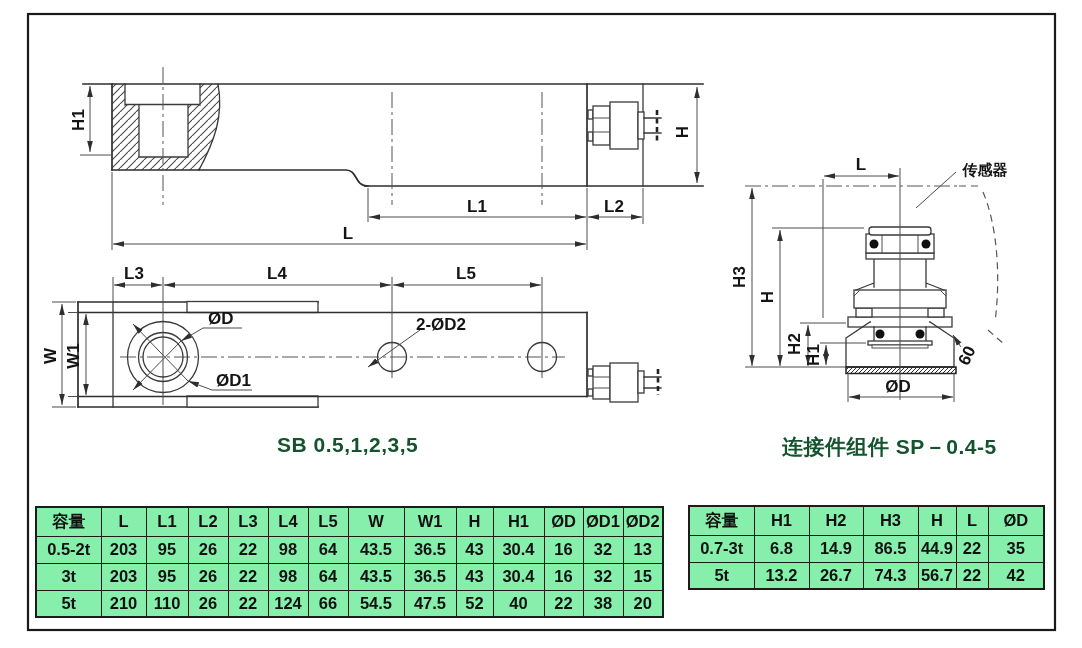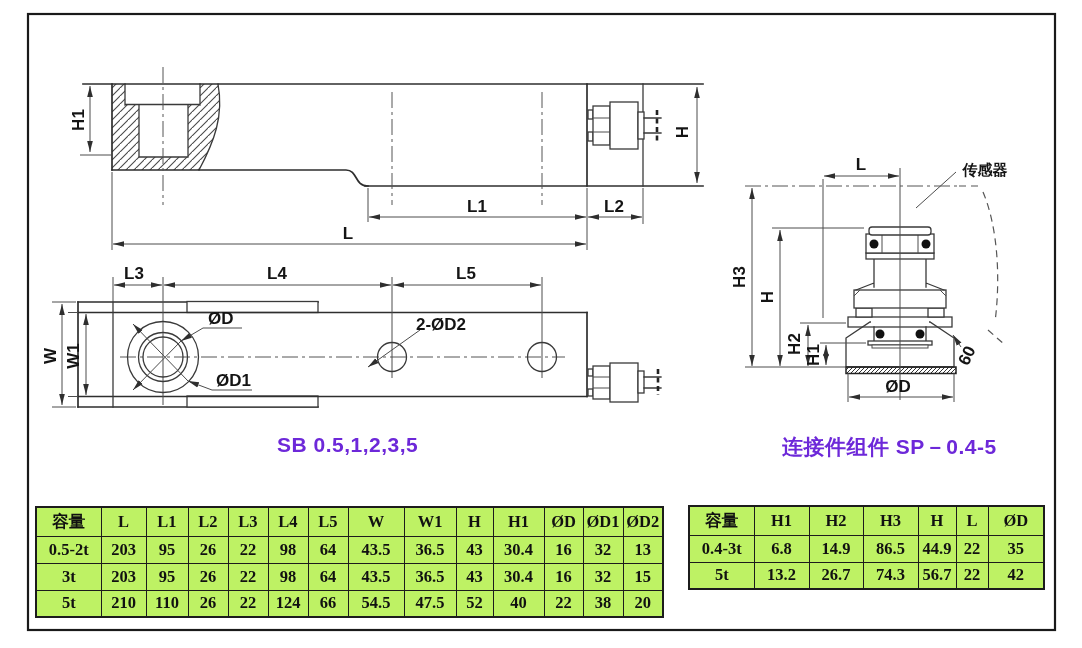--- a/index.html
+++ b/index.html
@@ -9,24 +9,24 @@
   
   .ln{stroke:#2e2e2e;stroke-width:1.7;fill:none;stroke-linecap:square;}
   .md{stroke:#3a3a3a;stroke-width:1.3;fill:none;stroke-linecap:square;}
   .tn{stroke:#4c4c4c;stroke-width:1;fill:none;}
   .cl{stroke:#555;stroke-width:1;fill:none;stroke-dasharray:16 4 3 4;}
   .dsh{stroke:#555;stroke-width:1.2;fill:none;stroke-dasharray:7 5;}
   .wf{fill:#fff;}
   .lbl{font-family:"Liberation Sans","DejaVu Sans",sans-serif;font-size:17px;font-weight:bold;fill:#141414;}
   .lblcn{font-family:"Liberation Sans","DejaVu Sans",sans-serif;font-size:15px;font-weight:bold;fill:#141414;}
   
-  .title{position:absolute;font-weight:bold;font-size:21px;color:#6d28d9;letter-spacing:.5px;white-space:nowrap;}
+  .title{position:absolute;font-weight:bold;font-size:21px;color:#14532d;letter-spacing:.5px;white-space:nowrap;}
   
-  table.dim{position:absolute;border-collapse:collapse;table-layout:fixed;background:#bef264;
-    border:2.2px solid #1c1c1c;font-family:Liberation Serif, serif;}
+  table.dim{position:absolute;border-collapse:collapse;table-layout:fixed;background:#86efac;
+    border:2.2px solid #1c1c1c;}
   table.dim th,table.dim td{border:1.6px solid #1c1c1c;text-align:center;vertical-align:middle;
     font-size:16.5px;font-weight:bold;color:#111;padding:0;overflow:hidden;white-space:nowrap;}
   table.dim tr{height:27px;}
   table.dim thead tr{height:29px;}
 </style>
 </head>
 <body>
 
 <div class="stage">
 
@@ -308,21 +308,21 @@
           <th>H1</th>
           <th>H2</th>
           <th>H3</th>
           <th>H</th>
           <th>L</th>
           <th>ØD</th>
         </tr>
       </thead>
   <tbody>
         <tr>
-          <td>0.4-3t</td>
+          <td>0.7-3t</td>
           <td>6.8</td>
           <td>14.9</td>
           <td>86.5</td>
           <td>44.9</td>
           <td>22</td>
           <td>35</td>
         </tr>
         <tr>
           <td>5t</td>
           <td>13.2</td>

